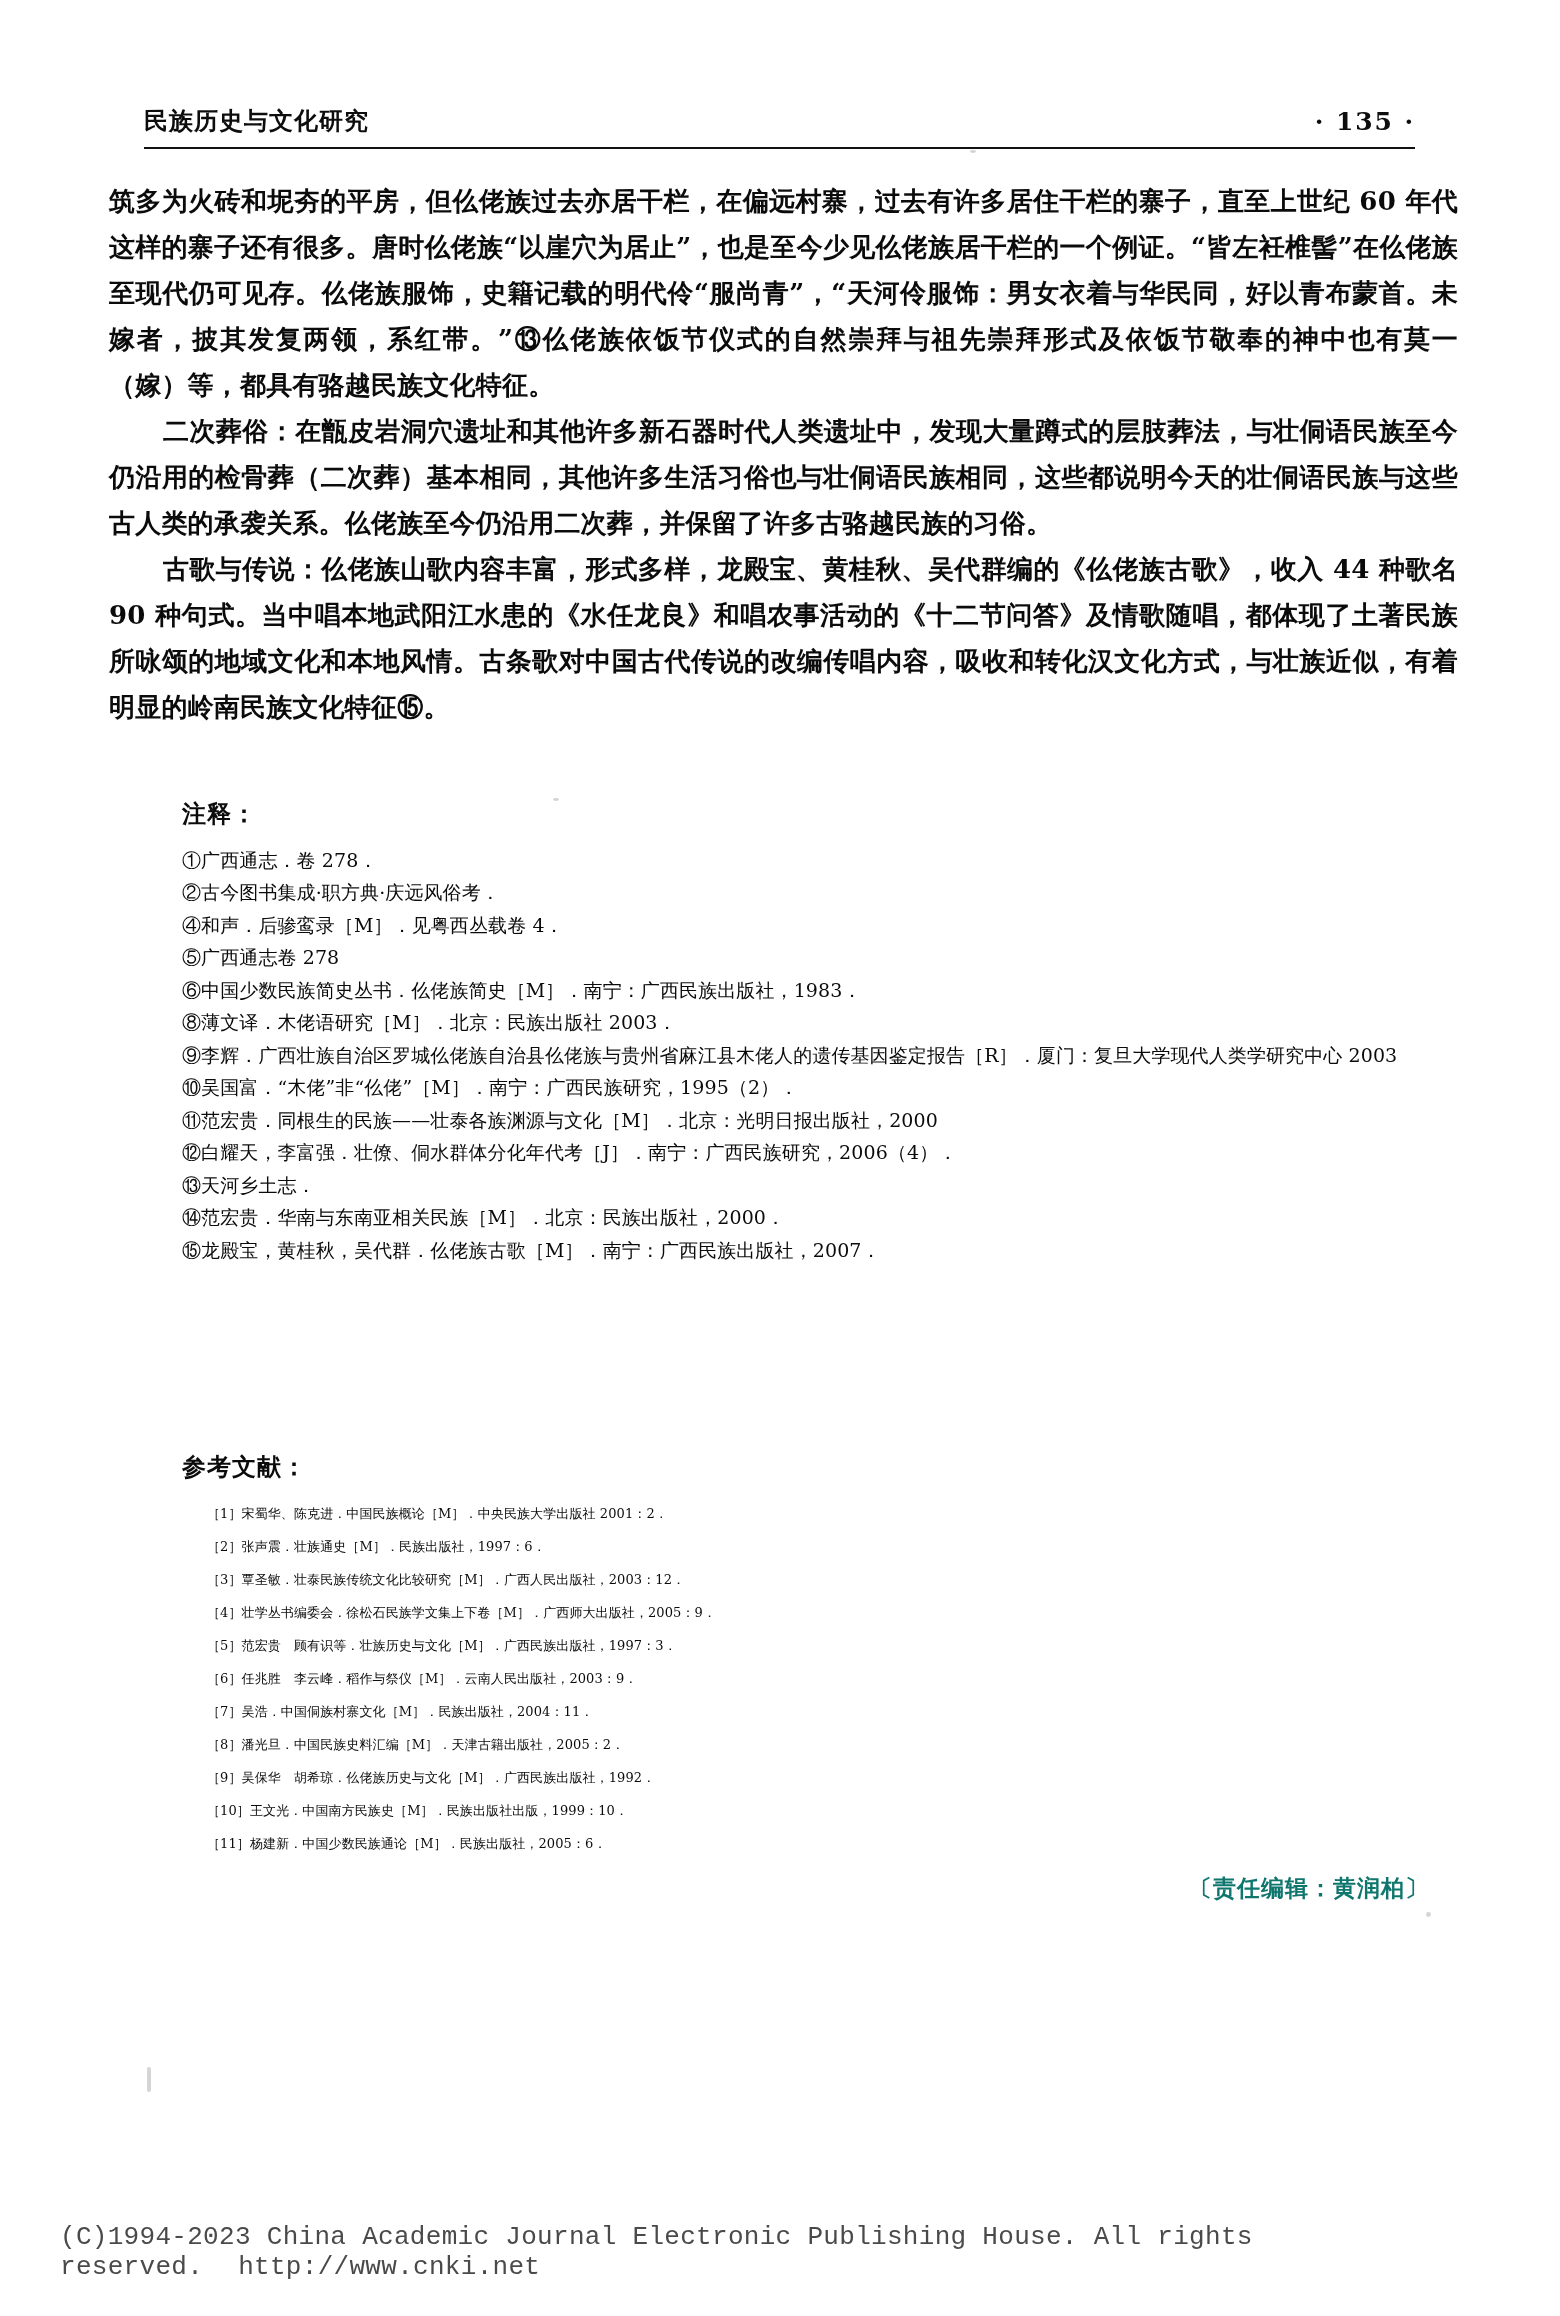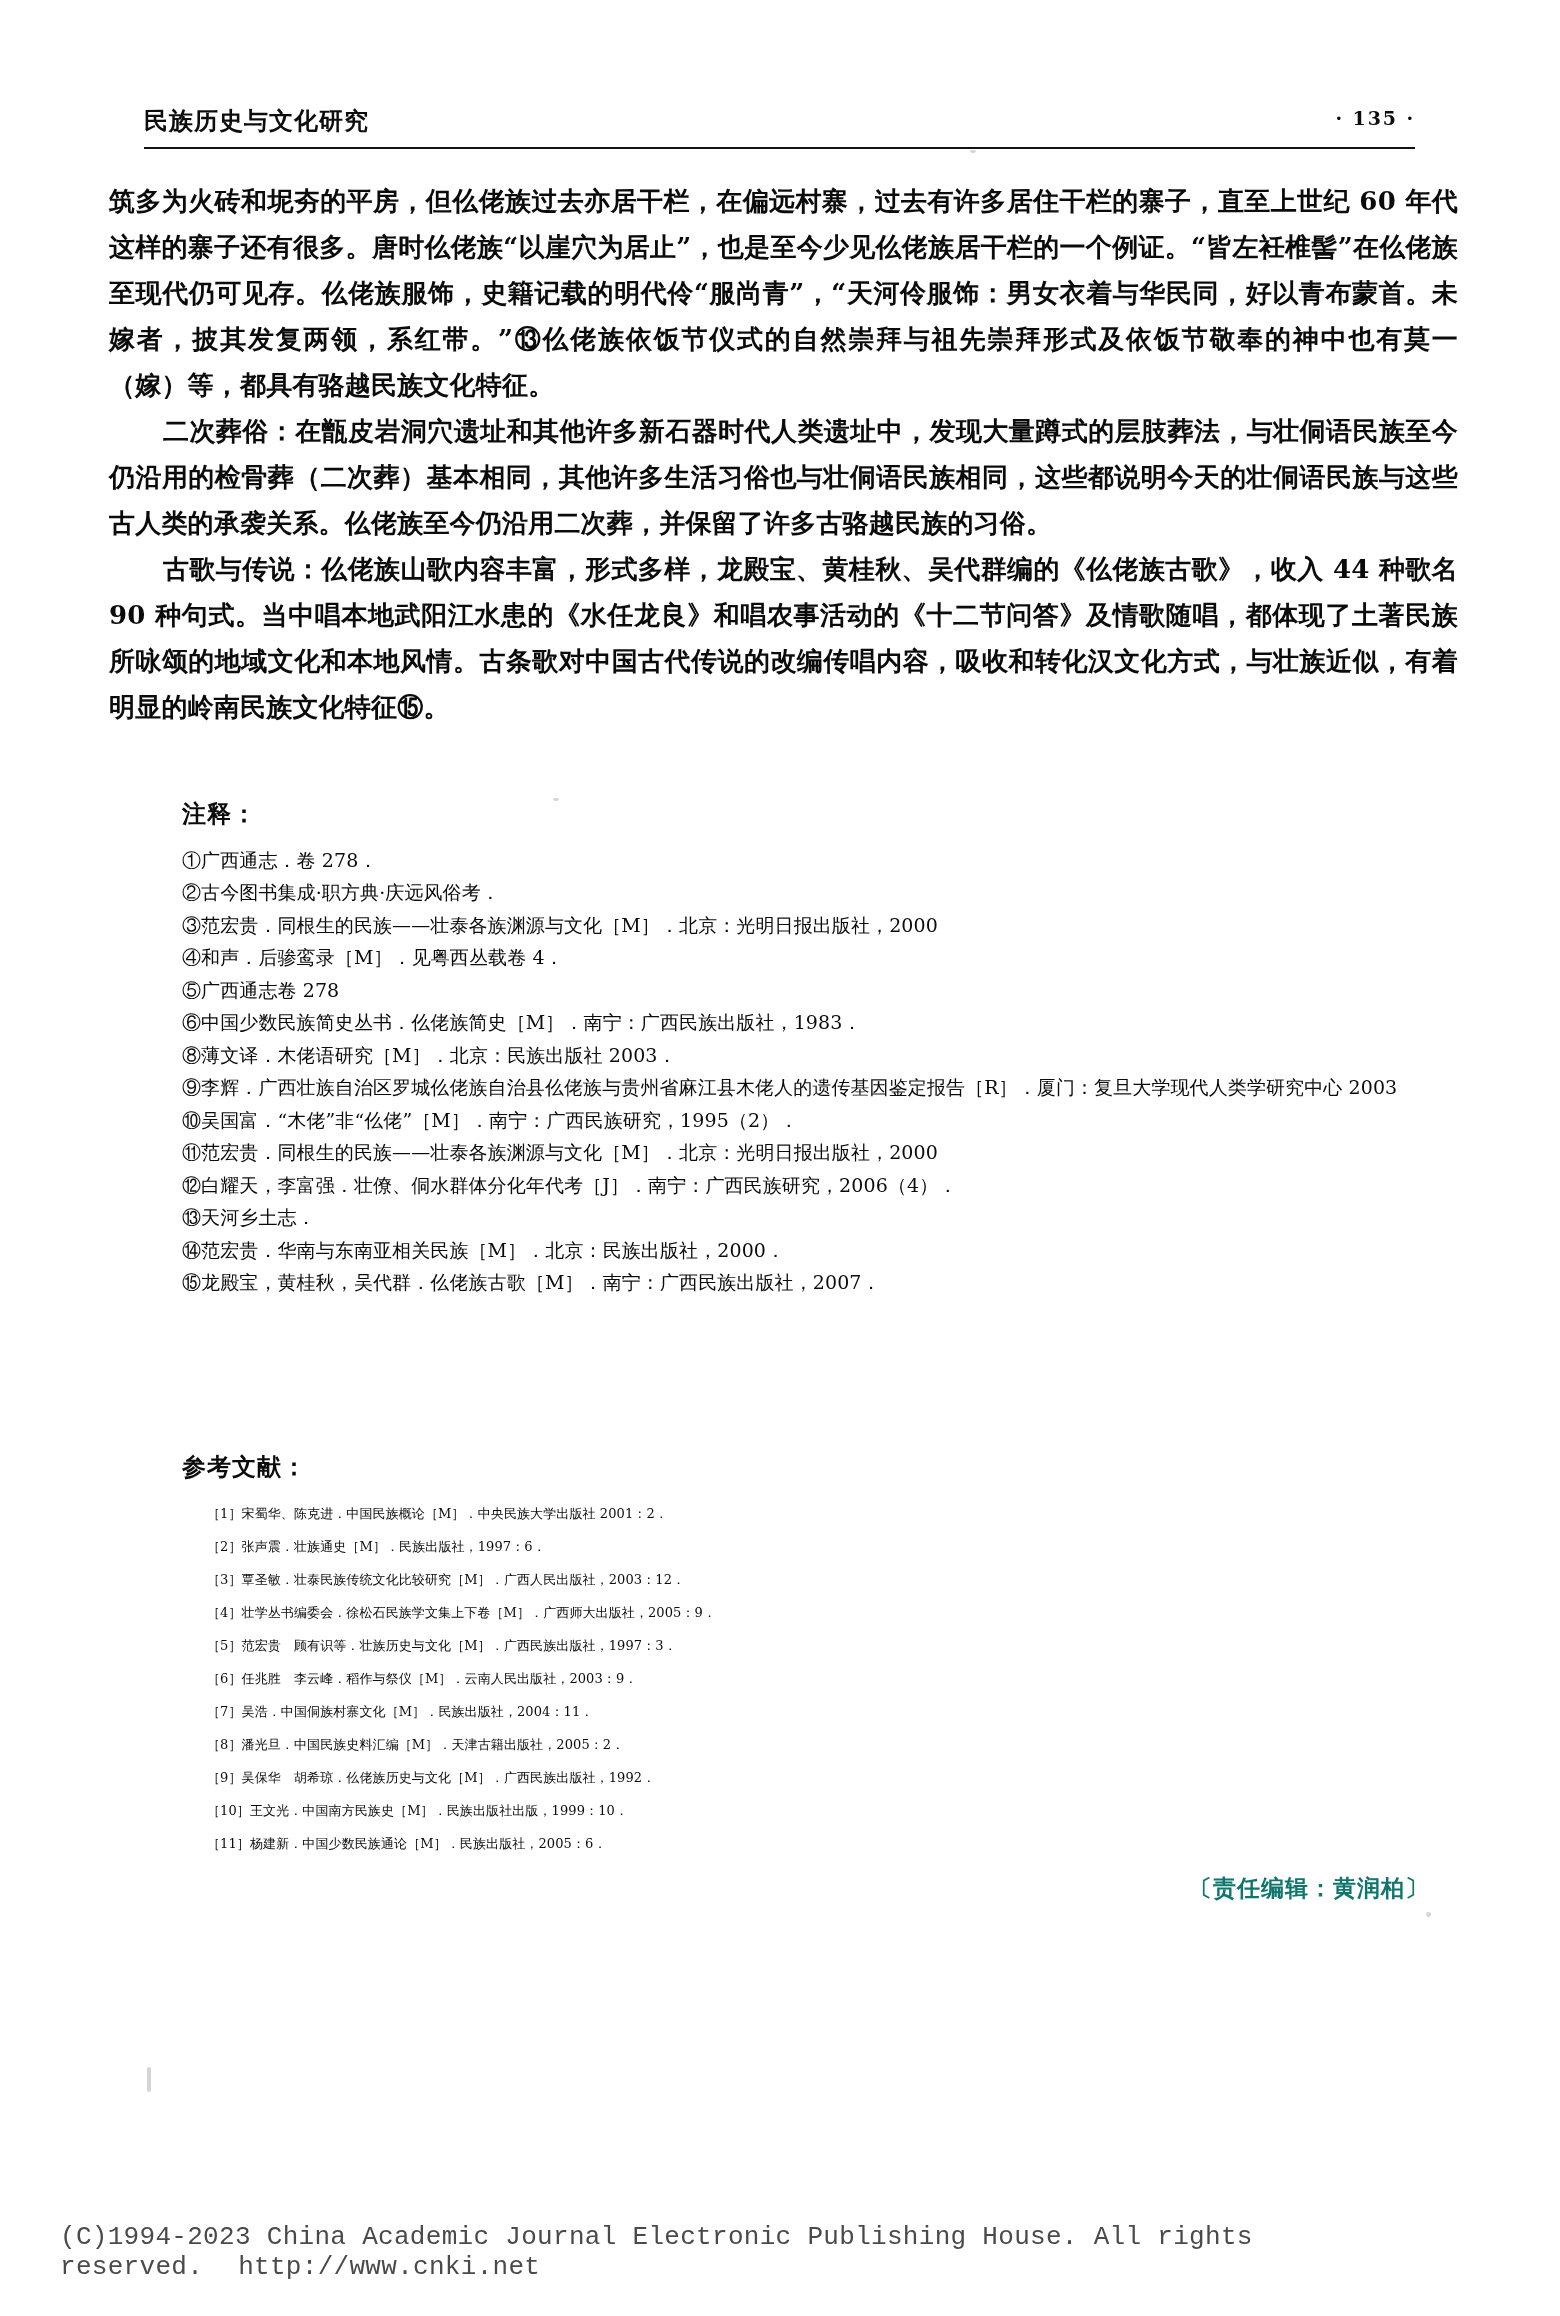--- a/index.html
+++ b/index.html
@@ -38,21 +38,21 @@
     font-size: 24px;
     font-weight: 700;
     letter-spacing: 1px;
     color: #0d0d0d;
   }
   .header-page {
     position: absolute;
     right: 0;
     top: 1.9px;
     font-family: "DejaVu Serif", "Liberation Serif", serif;
-    font-size: 19px;
+    font-size: 25px;
     font-weight: 700;
     letter-spacing: 1.9px;
     color: #0d0d0d;
   }
   .header-rule {
     position: absolute;
     left: 144px;
     top: 147px;
     width: 1271px;
     height: 0;
@@ -164,21 +164,20 @@
   <div class="body-text">
     <p>筑多为火砖和坭夯的平房，但仫佬族过去亦居干栏，在偏远村寨，过去有许多居住干栏的寨子，直至上世纪 60 年代这样的寨子还有很多。唐时仫佬族“以崖穴为居止”，也是至今少见仫佬族居干栏的一个例证。“皆左衽椎髻”在仫佬族至现代仍可见存。仫佬族服饰，史籍记载的明代伶“服尚青”，“天河伶服饰：男女衣着与华民同，好以青布蒙首。未嫁者，披其发复两领，系红带。”⑬仫佬族依饭节仪式的自然崇拜与祖先崇拜形式及依饭节敬奉的神中也有莫一（嫁）等，都具有骆越民族文化特征。</p>
     <p class="indent">二次葬俗：在甑皮岩洞穴遗址和其他许多新石器时代人类遗址中，发现大量蹲式的层肢葬法，与壮侗语民族至今仍沿用的检骨葬（二次葬）基本相同，其他许多生活习俗也与壮侗语民族相同，这些都说明今天的壮侗语民族与这些古人类的承袭关系。仫佬族至今仍沿用二次葬，并保留了许多古骆越民族的习俗。</p>
     <p class="indent">古歌与传说：仫佬族山歌内容丰富，形式多样，龙殿宝、黄桂秋、吴代群编的《仫佬族古歌》，收入 44 种歌名 90 种句式。当中唱本地武阳江水患的《水任龙良》和唱农事活动的《十二节问答》及情歌随唱，都体现了土著民族所咏颂的地域文化和本地风情。古条歌对中国古代传说的改编传唱内容，吸收和转化汉文化方式，与壮族近似，有着明显的岭南民族文化特征⑮。</p>
   </div>
 
   <div class="notes">
     <div class="section-heading">注释：</div>
     <div class="note-item">①广西通志．卷 278．</div>
     <div class="note-item">②古今图书集成·职方典·庆远风俗考．</div>
-    <div class="note-item">③范宏贵．同根生的民族——壮泰各族渊源与文化［M］．北京：光明日报出版社，2000</div>
     <div class="note-item">④和声．后骖鸾录［M］．见粤西丛载卷 4．</div>
     <div class="note-item">⑤广西通志卷 278</div>
     <div class="note-item">⑥中国少数民族简史丛书．仫佬族简史［M］．南宁：广西民族出版社，1983．</div>
     <div class="note-item">⑧薄文译．木佬语研究［M］．北京：民族出版社 2003．</div>
     <div class="note-item">⑨李辉．广西壮族自治区罗城仫佬族自治县仫佬族与贵州省麻江县木佬人的遗传基因鉴定报告［R］．厦门：复旦大学现代人类学研究中心 2003</div>
     <div class="note-item">⑩吴国富．“木佬”非“仫佬”［M］．南宁：广西民族研究，1995（2）．</div>
     <div class="note-item">⑪范宏贵．同根生的民族——壮泰各族渊源与文化［M］．北京：光明日报出版社，2000</div>
     <div class="note-item">⑫白耀天，李富强．壮僚、侗水群体分化年代考［J］．南宁：广西民族研究，2006（4）．</div>
     <div class="note-item">⑬天河乡土志．</div>
     <div class="note-item">⑭范宏贵．华南与东南亚相关民族［M］．北京：民族出版社，2000．</div>

